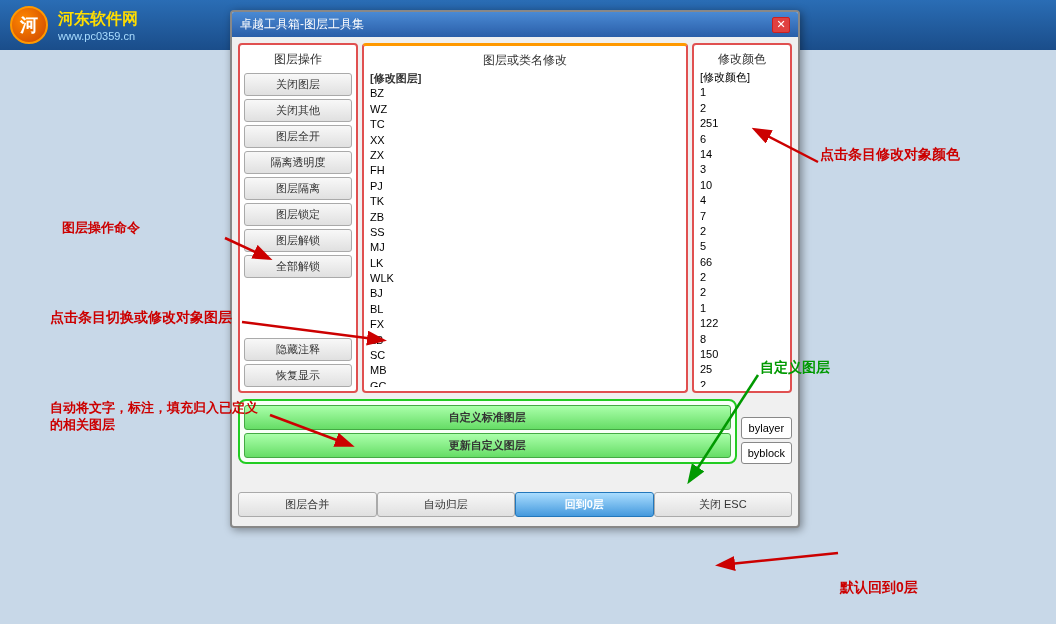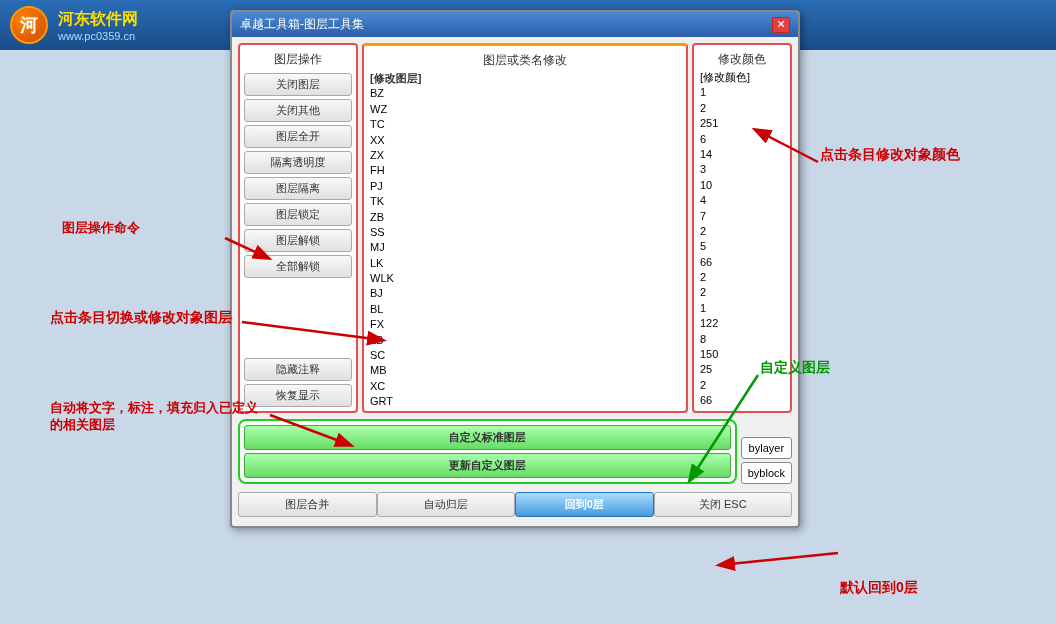--- a/index.html
+++ b/index.html
@@ -233,20 +233,21 @@
       padding: 4px 6px;
       font-size: 11px;
       cursor: pointer;
       background: white;
     }
 
     
     .footer-row {
       display: flex;
       padding: 2px 0;
+      margin-top: 20px;
     }
     .footer-btn {
       flex: 1;
       background: linear-gradient(180deg, #f8f8f8 0%, #e0e0e0 100%);
       border: 1px solid #aaa;
       border-radius: 3px;
       padding: 4px 6px;
       font-size: 11px;
       cursor: pointer;
       text-align: center;
@@ -336,20 +337,21 @@
           <div>SS</div>
           <div>MJ</div>
           <div>LK</div>
           <div>WLK</div>
           <div>BJ</div>
           <div>BL</div>
           <div>FX</div>
           <div>LB</div>
           <div>SC</div>
           <div>MB</div>
+          <div>GC</div>
           <div>XC</div>
           <div>GRT</div>
         </div>
       </div>
 
       <div class="color-panel">
         <div class="panel-title">修改颜色</div>
         <div class="color-list">
           <div class="header-item">[修改颜色]</div>
           <div>1</div>

